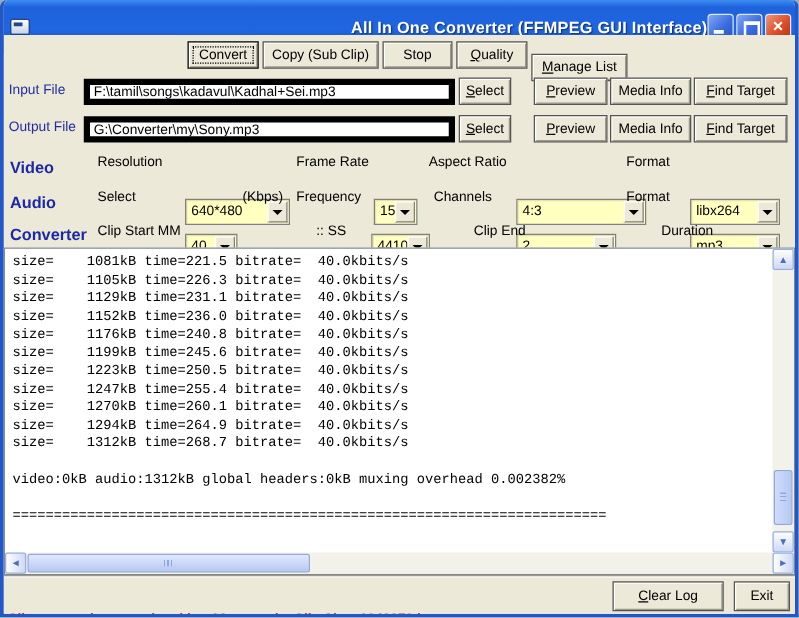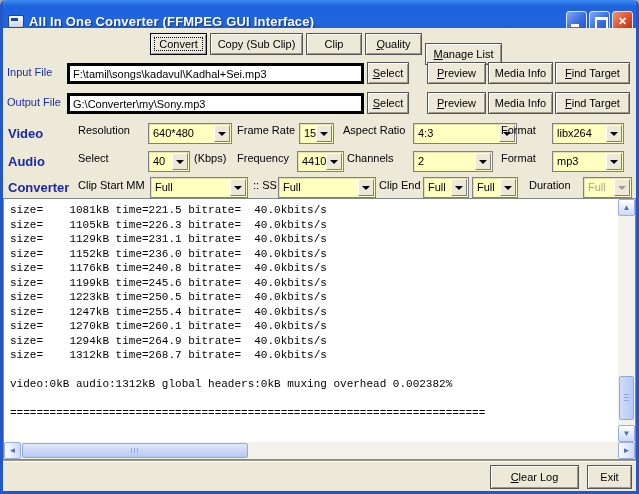--- a/index.html
+++ b/index.html
@@ -6,21 +6,21 @@
   html,body { background:#9aa8bb; font-family:"Liberation Sans", sans-serif; }
   .window {
     position:relative; width:639px; height:494px;
     border-left:3px solid #2257C8; border-right:3px solid #2257C8; border-bottom:3px solid #2257C8;
     border-radius:6px 6px 0 0; background:#ECE9D8; overflow:hidden;
   }
   
   .titlebar {
     position:absolute; left:-3px; top:0; width:639px; height:43px;
     background:linear-gradient(180deg,#3C8CF0 0%, #1E62DC 14%, #2066E0 55%, #1850B8 92%, #123E96 100%);
-    border-radius:6px 6px 0 0; display:flex; align-items:center; padding:16px 6px;
+    border-radius:6px 6px 0 0; display:flex; align-items:center; padding:16px 6px;text-align:right;
   }
   .app-icon { width:16px; height:13px; margin:0 5px 0 2px; position:relative;
     background:linear-gradient(180deg,#fdfdfd,#c8d4e8); border:1px solid #23458c; border-radius:2px; }
   .app-icon::after { content:""; position:absolute; left:2px; top:2px; width:7px; height:3px; background:#23458c; }
   .title { color:#fff; font-weight:bold; font-size:13px; text-shadow:1px 1px 1px #12357e; letter-spacing:.2px; flex:1;
     white-space:nowrap; overflow:hidden; }
   .winbtns { display:flex; gap:2px; }
   .wbtn { position:relative; width:21px; height:21px; border:1px solid #dce6f6; border-radius:3px;
     display:flex; align-items:center; justify-content:center; color:#fff; font-size:11px; font-weight:bold; }
   .wbtn.min, .wbtn.max { background:linear-gradient(135deg,#82a7f4 0%,#3a6de0 55%,#2c55bc 100%); }
@@ -31,25 +31,25 @@
   .btn {
     position:absolute; display:block; text-align:center; font-size:11px; color:#000;
     background:#ECE9D8; border:1px solid #555;
     box-shadow: inset 1px 1px 0 #ffffff, inset -1px -1px 0 #9b988a;
     cursor:default; line-height:20px; height:22px; white-space:nowrap; overflow:hidden;
   }
   .btn.accel::first-letter { text-decoration:underline; }
   .btn.default { border:1px solid #000; }
   .btn.default::after { content:""; position:absolute; left:3px; right:3px; top:3px; bottom:3px; border:1px dotted #000; }
   .field {
-    position:absolute; height:21px; background:#fff; border:3px solid #000000;
+    position:absolute; height:21px; background:#fff; border:5px solid #000000;
     font-size:11px; font-family:"Liberation Sans",sans-serif; padding:0 3px; color:#000;
   }
   .dd { position:absolute; height:21px; background:#FFFFC0; border:1px solid #808080;
-    box-shadow: inset 1px 1px 0 #6d6d6d33; }
+    box-shadow: inset 1px 1px 0 #6d6d6d33; margin-top: 36px; }
   .dd .dd-text { position:absolute; left:4px; top:3px; font-size:11px; color:#000; white-space:nowrap; }
   .dd .dd-btn { position:absolute; right:1px; top:1px; bottom:1px; width:16px; background:#ECE9D8;
     border:1px solid #808080; border-top-color:#fff; border-left-color:#fff;
     display:flex; align-items:center; justify-content:center; }
   .dd .tri { width:0; height:0; border-left:4px solid transparent; border-right:4px solid transparent; border-top:4px solid #000; }
   .dd.disabled .dd-text { color:#aaa795; }
   .dd.disabled .dd-btn .tri { border-top-color:#9d9a8a; }
   .lbl { position:absolute; font-size:11px; color:#000; white-space:nowrap; }
   .navy { color:#202dA0; }
   .section { font-weight:bold; font-size:13px; color:#1b28a8; }
@@ -94,21 +94,21 @@
       <span class="wbtn close">
           <span>✕</span>
         </span>
     </div>
   </div>
 
   <div class="content">
 
     <div class="btn default" style="left:147px;top:5px;width:57px;">Convert</div>
     <div class="btn" style="left:207px;top:5px;width:93px;">Copy (Sub Clip)</div>
-    <div class="btn" style="left:303px;top:5px;width:56px;">Clip</div>
+    <div class="btn" style="left:303px;top:5px;width:56px;">Stop</div>
     <div class="btn accel" style="left:362px;top:5px;width:57px;">Quality</div>
     <div class="btn accel" style="left:422px;top:15px;width:77px;">Manage List</div>
 
     <span class="lbl navy" style="left:4px;top:38px;">Input File</span>
     <input class="field" style="left: 64px; top: 35px; width: 297px;" value="F:\tamil\songs\kadavul\Kadhal+Sei.mp3">
     <div class="btn accel" style="left:364px;top:34px;width:42px;">Select</div>
     <div class="btn accel" style="left:424px;top:34px;width:59px;">Preview</div>
     <div class="btn" style="left:485px;top:34px;width:65px;">Media Info</div>
     <div class="btn accel" style="left:552px;top:34px;width:75px;">Find Target</div>
 

